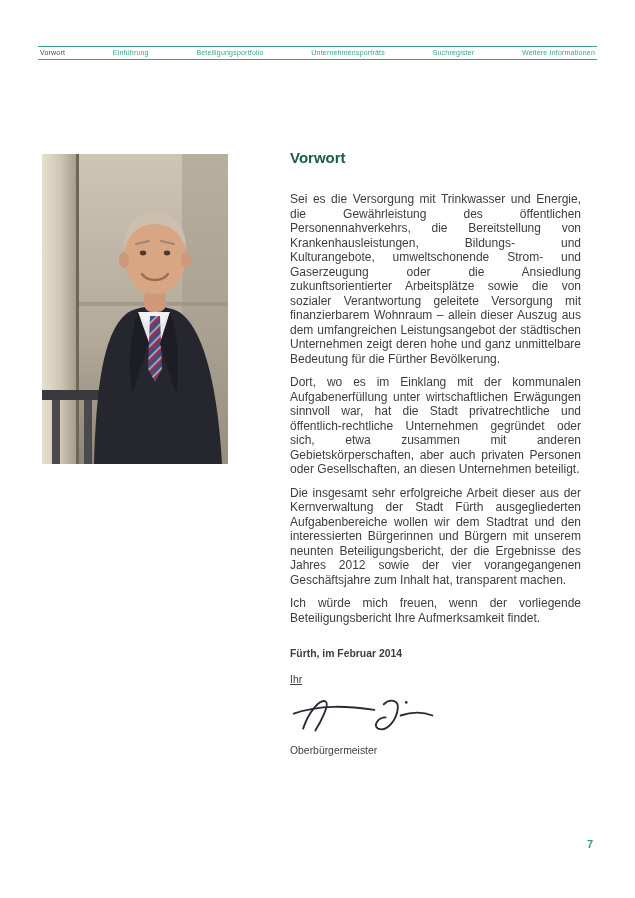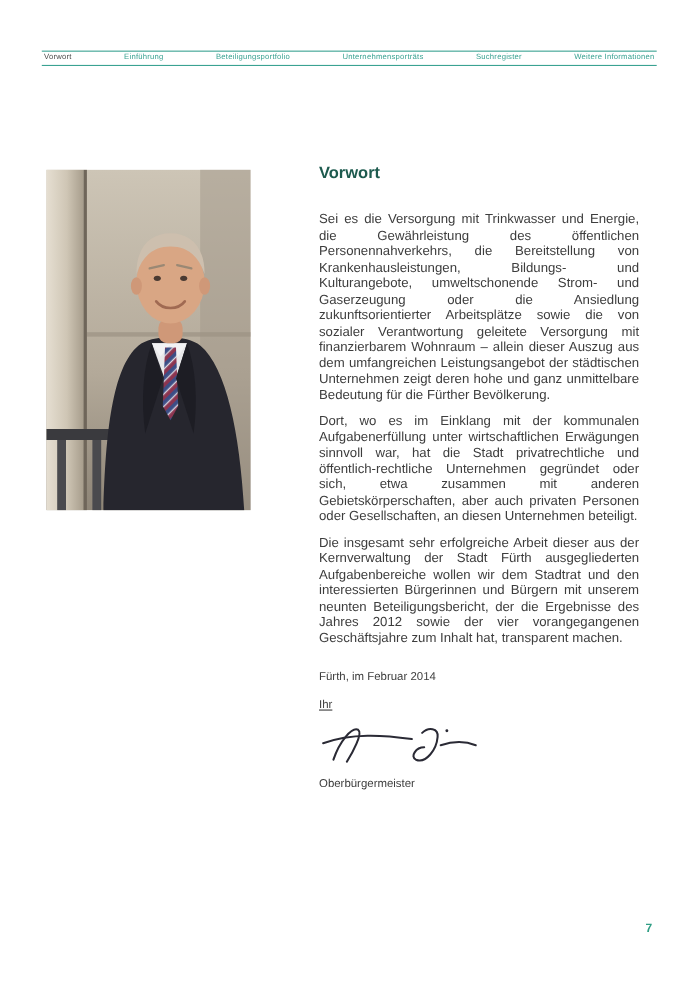--- a/index.html
+++ b/index.html
@@ -75,20 +75,21 @@
     text-align: justify;
     font-size: 12px;
     line-height: 14.5px;
     color: #3d3d3d;
   }
   .content p.place-date {
     margin: 22px 0 12px 0;
     font-size: 10.4px;
     line-height: 14px;
     color: #3d3d3d;
+    font-weight: bold;
   }
   .content p.salutation {
     margin: 0 0 2px 0;
     font-size: 10.4px;
     line-height: 14px;
     color: #3d3d3d;
     text-decoration: underline;
   }
   .signature {
     margin: 4px 0 4px 0;
@@ -171,20 +172,21 @@
       <path d="M119 87 L 132 90" stroke="#9a8874" stroke-width="2" stroke-linecap="round"></path>
     </svg>
   </figure>
 
   <section class="content">
     <h1>Vorwort</h1>
 
     <p class="body">Sei es die Versorgung mit Trinkwasser und Energie, die Gewährleistung des öffentlichen Personennahverkehrs, die Bereitstellung von Krankenhausleistungen, Bildungs- und Kulturangebote, umweltschonende Strom- und Gaserzeugung oder die Ansiedlung zukunftsorientierter Arbeitsplätze sowie die von sozialer Verantwortung geleitete Versorgung mit finanzierbarem Wohnraum – allein dieser Auszug aus dem umfangreichen Leistungsangebot der städtischen Unternehmen zeigt deren hohe und ganz unmittelbare Bedeutung für die Fürther Bevölkerung.</p>
     <p class="body">Dort, wo es im Einklang mit der kommunalen Aufgabenerfüllung unter wirtschaftlichen Erwägungen sinnvoll war, hat die Stadt privatrechtliche und öffentlich-rechtliche Unternehmen gegründet oder sich, etwa zusammen mit anderen Gebietskörperschaften, aber auch privaten Personen oder Gesellschaften, an diesen Unternehmen beteiligt.</p>
     <p class="body">Die insgesamt sehr erfolgreiche Arbeit dieser aus der Kernverwaltung der Stadt Fürth ausgegliederten Aufgabenbereiche wollen wir dem Stadtrat und den interessierten Bürgerinnen und Bürgern mit unserem neunten Beteiligungsbericht, der die Ergebnisse des Jahres 2012 sowie der vier vorangegangenen Geschäftsjahre zum Inhalt hat, transparent machen.</p>
+    <p class="body">Ich würde mich freuen, wenn der vorliegende Beteiligungsbericht Ihre Aufmerksamkeit findet.</p>
 
     <p class="place-date">Fürth, im Februar 2014</p>
     <p class="salutation">Ihr</p>
 
     <div class="signature">
       <svg viewBox="0 0 160 52" width="150" height="49">
         <g fill="none" stroke="#2a2a35" stroke-width="2" stroke-linecap="round">
           <path d="M14 40 C 20 22, 32 8, 38 11 C 43 14, 32 34, 27 42"></path>
           <path d="M4 24 C 32 14, 62 16, 90 20"></path>
           <path d="M100 14 C 106 8, 116 9, 115 18 C 114 30, 104 44, 94 40 C 88 37, 94 28, 102 28"></path>

